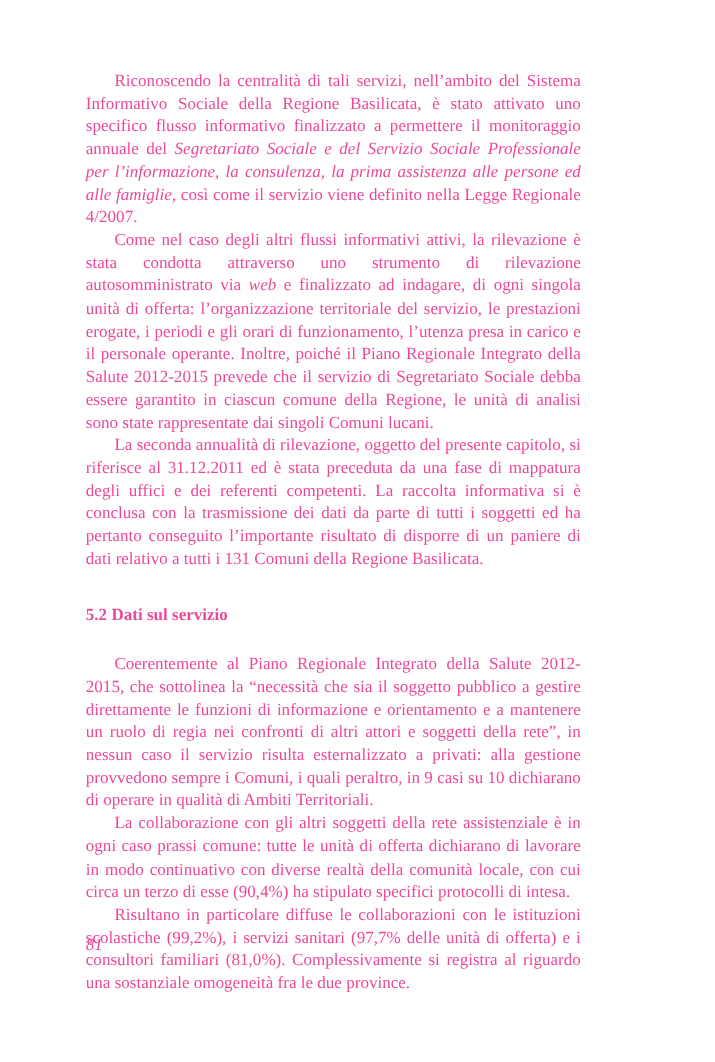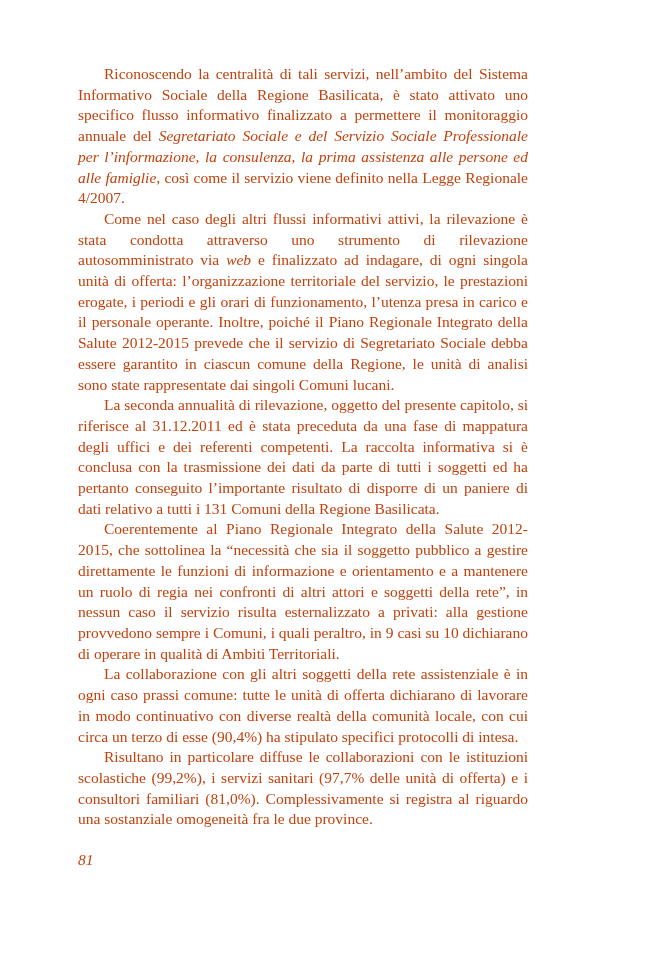--- a/index.html
+++ b/index.html
@@ -10,21 +10,21 @@
   .page {
     position: relative;
     box-sizing: border-box;
     width: 602px;
     height: 965px;
     background: #ffffff;
     padding: 64px 74px 0 78px;
     font-family: "Liberation Serif", "DejaVu Serif", serif;
     font-size: 15.5px;
     line-height: 20.7px;
-    color: #c2410c;
+    color: #ec4899;
     overflow: hidden;
   }
   .para {
     margin: 0;
     text-align: justify;
     text-indent: 26px;
     hyphens: auto;
     -webkit-hyphens: auto;
   }
   .it {
@@ -50,20 +50,21 @@
 <body>
 
 <div class="page">
 
   <p class="para"><span>Riconoscendo la centralità di tali servizi, nell’ambito del Sistema Informativo Sociale della Regione Basilicata, è stato attivato uno specifico flusso informativo finalizzato a permettere il monitoraggio annuale del </span><span class="it">Segretariato Sociale e del Servizio Sociale Professionale per l’informazione, la consulenza, la prima assistenza alle persone ed alle famiglie</span><span>, così come il servizio viene definito nella Legge Regionale 4/2007.</span></p>
 
   <p class="para"><span>Come nel caso degli altri flussi informativi attivi, la rilevazione è stata condotta attraverso uno strumento di rilevazione autosomministrato via </span><span class="it">web</span><span> e finalizzato ad indagare, di ogni singola unità di offerta: l’organizzazione territoriale del servizio, le prestazioni erogate, i periodi e gli orari di funzionamento, l’utenza presa in carico e il personale operante. Inoltre, poiché il Piano Regionale Integrato della Salute 2012-2015 prevede che il servizio di Segretariato Sociale debba essere garantito in ciascun comune della Regione, le unità di analisi sono state rappresentate dai singoli Comuni lucani.</span></p>
 
   <p class="para">La seconda annualità di rilevazione, oggetto del presente capitolo, si riferisce al 31.12.2011 ed è stata preceduta da una fase di mappatura degli uffici e dei referenti competenti. La raccolta informativa si è conclusa con la trasmissione dei dati da parte di tutti i soggetti ed ha pertanto conseguito l’importante risultato di disporre di un paniere di dati relativo a tutti i 131 Comuni della Regione Basilicata.</p>
 
+  <h2 class="heading">5.2 Dati sul servizio</h2>
 
   <p class="para">Coerentemente al Piano Regionale Integrato della Salute 2012-2015, che sottolinea la “necessità che sia il soggetto pubblico a gestire direttamente le funzioni di informazione e orientamento e a mantenere un ruolo di regia nei confronti di altri attori e soggetti della rete”, in nessun caso il servizio risulta esternalizzato a privati: alla gestione provvedono sempre i Comuni, i quali peraltro, in 9 casi su 10 dichiarano di operare in qualità di Ambiti Territoriali.</p>
 
   <p class="para">La collaborazione con gli altri soggetti della rete assistenziale è in ogni caso prassi comune: tutte le unità di offerta dichiarano di lavorare in modo continuativo con diverse realtà della comunità locale, con cui circa un terzo di esse (90,4%) ha stipulato specifici protocolli di intesa.</p>
 
   <p class="para">Risultano in particolare diffuse le collaborazioni con le istituzioni scolastiche (99,2%), i servizi sanitari (97,7% delle unità di offerta) e i consultori familiari (81,0%). Complessivamente si registra al riguardo una sostanziale omogeneità fra le due province.</p>
 
   <div class="folio">81</div>
 
 </div>

